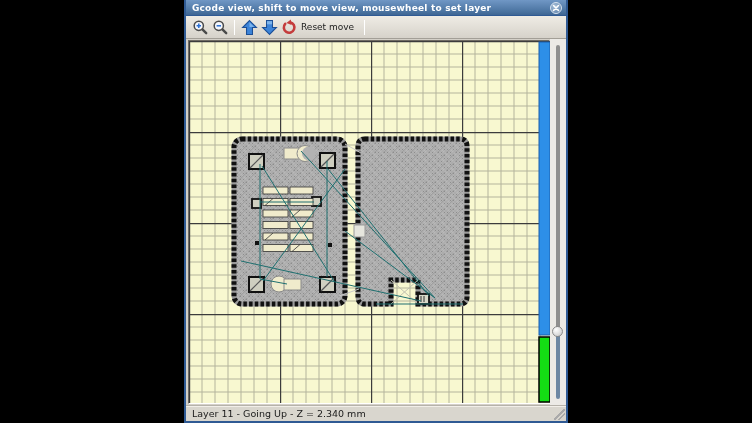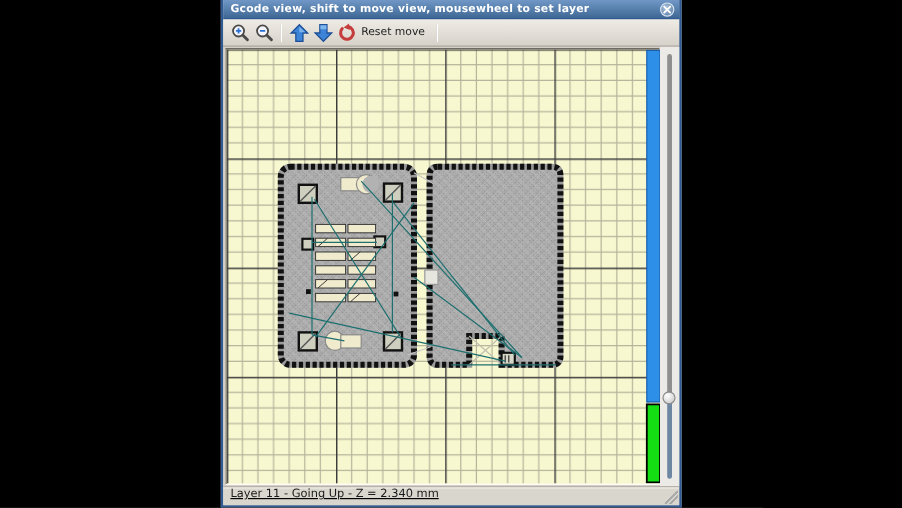--- a/index.html
+++ b/index.html
@@ -1,18 +1,18 @@
 <!DOCTYPE html>
 <html><head>
 <meta charset="utf-8">
 <style>
   * { margin:0; padding:0; box-sizing:border-box; }
   html,body { width:752px; height:423px; background:#000; overflow:hidden;
               font-family:"DejaVu Sans","Liberation Sans",sans-serif; }
-  #stage { position:relative; width:752px; height:423px; background:#000; }
+  #stage { position:relative; width:752px; height:364px; background:#000; }
 
   
   #win { position:absolute; left:184px; top:0; width:384px; height:423px;
          background:#d4d0c8; border-left:2px solid #2f5a94; border-right:2px solid #2f5a94;
          border-bottom:2px solid #2f5a94; display:flex; flex-direction:column; }
 
   
   #titlebar { height:16px; flex:0 0 16px; position:relative;
               background:linear-gradient(#7097c5,#49729f 80%,#3f6694);
               border-bottom:1px solid #2f5a94; display:flex; align-items:center; }
@@ -41,21 +41,21 @@
   #sb-track-top { position:absolute; left:6px; top:6px; width:4px; height:286px;
                   background:#8f8f8f; border-radius:2px; }
   #sb-track-bot { position:absolute; left:6px; top:292px; width:4px; height:68px;
                   background:#6d87a3; border-radius:2px; }
   #sb-thumb { position:absolute; left:2px; top:287px; width:11px; height:11px; border-radius:50%;
               background:radial-gradient(circle at 35% 30%, #ffffff, #d2d2d2 75%, #b8b8b8);
               border:1px solid #8a8a8a; cursor:grab; }
 
   
   #statusbar { height:16px; flex:0 0 16px; background:#d9d6ce; border-top:1px solid #b6b2aa;
-               box-shadow:inset 0 1px 0 #f2efe9; display:flex; align-items:flex-start; position:relative;text-decoration:underline; }
+               box-shadow:inset 0 1px 0 #f2efe9; display:flex; align-items:center; position:relative; }
   #statusbar .stext { font-size:9.5px; color:#1a1a1a; padding-left:6px; white-space:nowrap; }
   #grip { position:absolute; right:1px; bottom:1px; width:11px; height:11px;
           background:
             linear-gradient(135deg, transparent 45%, #aaa 45%, #aaa 55%, transparent 55%) 0 0/11px 11px,
             linear-gradient(135deg, transparent 65%, #aaa 65%, #aaa 75%, transparent 75%) 0 0/11px 11px; }
 </style>
 </head>
 <body>
 
 <div id="stage">

